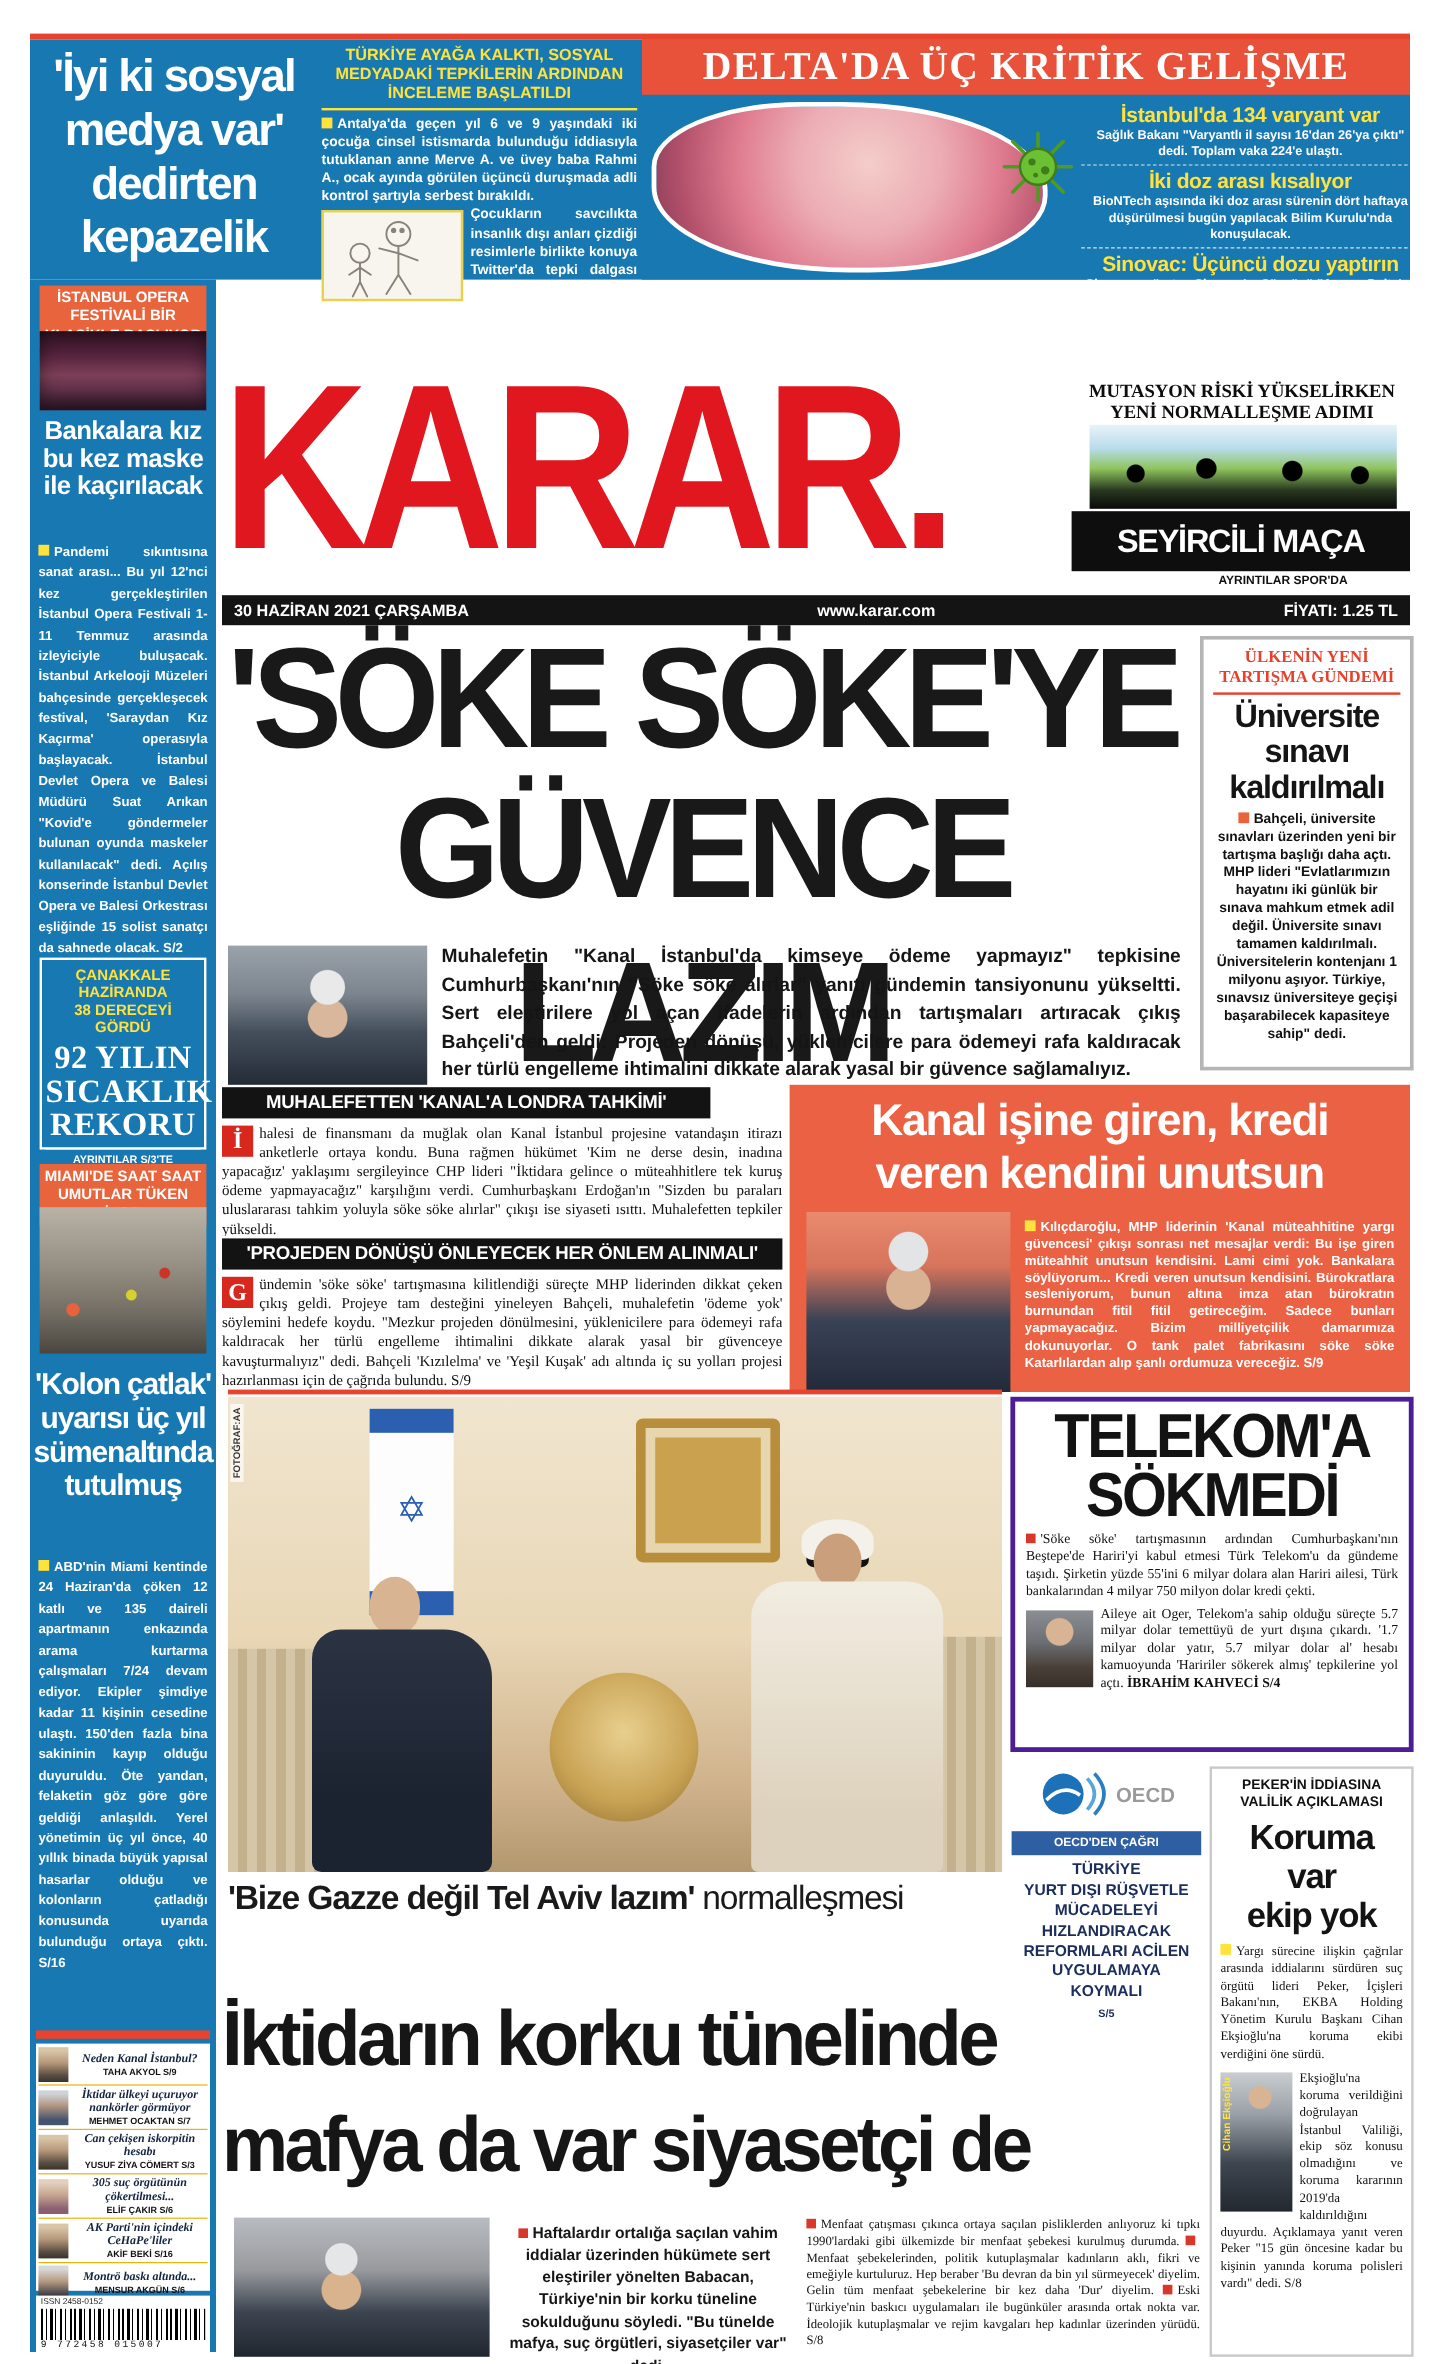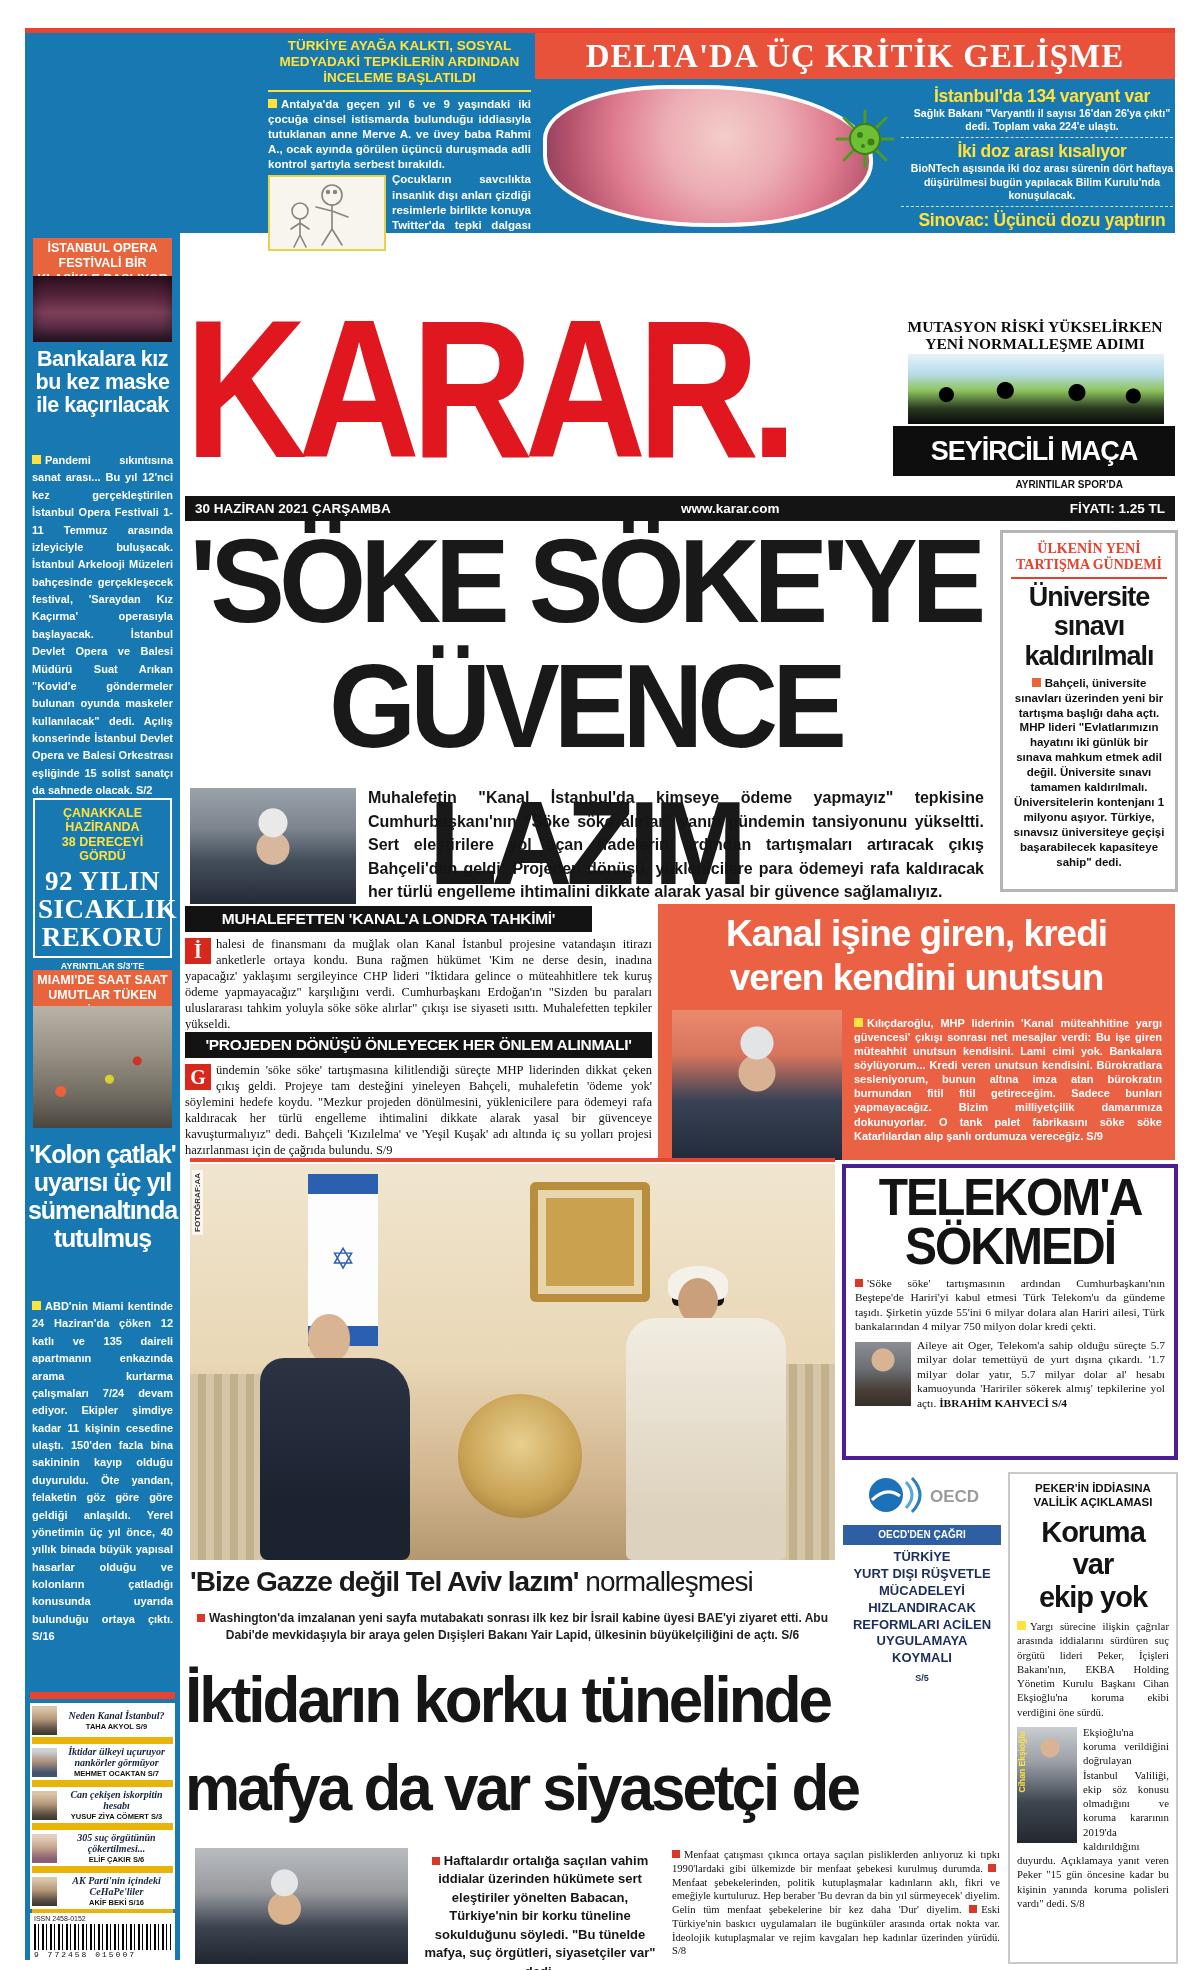--- a/index.html
+++ b/index.html
@@ -77,21 +77,21 @@
         radial-gradient(circle at 55% 60%, #d8d02c 4px, transparent 5px),
         radial-gradient(circle at 75% 45%, #cc3526 4px, transparent 5px),
         linear-gradient(180deg,#b9b2a6 0%,#968f83 40%,#6f6a60 75%,#4a463f 100%); }
   #kolon-headline { left:27px; top:1140px; width:151px; color:#fff; font-weight:bold;
       font-size:25px; line-height:1.12; text-align:center; letter-spacing:-1px; }
   #kolon-headline span { display:block; }
   #kolon-body { left:32px; top:1298px; width:141px; }
 
   #side-divider { left:30px; top:1692px; width:145px; height:7px; background:#e8432e; }
   #colpanel { left:30px; top:1703px; width:145px; height:206px; background:#fff; padding:1px 2px; }
-  .colrow { display:flex; align-items:center; gap:3px; border-bottom:7px solid #eab308;
+  .colrow { display:flex; align-items:center; gap:3px; border-bottom:1px solid #eab308;
       padding:2px 0; min-height:33px; }
   .colrow:last-child { border-bottom:none; }
   .colrow .av { flex:0 0 25px; height:29px;
       background:linear-gradient(180deg,#d9c5a8 10%,#b69879 45%,#5a4f44 80%,#3a332c 100%); }
   .colrow:nth-child(2) .av { background:linear-gradient(180deg,#cfd3d8 10%,#b09480 45%,#44546e 85%); }
   .colrow:nth-child(4) .av { background:linear-gradient(180deg,#e3cfc0 10%,#c7a68f 45%,#8a5f72 85%); }
   .colrow:nth-child(6) .av { background:linear-gradient(180deg,#d8d8d8 10%,#b59a82 45%,#3c3c44 85%); }
   .colrow .ct { flex:1; text-align:center; }
   .colrow .ct .t { font-family:"Liberation Serif", serif; font-style:italic; font-weight:bold;
       color:#13233f; font-size:10px; line-height:1.1; }
@@ -267,20 +267,26 @@
 </style>
 </head>
 <body>
 
 <div id="paper">
 
   <div class="abs" id="topline"></div>
   <div class="abs" id="band"></div>
   <div class="abs" id="sidebar-bg"></div>
 
+  <div class="abs" id="kepaz">
+    <span>'İyi ki sosyal</span>
+    <span>medya var'</span>
+    <span>dedirten</span>
+    <span>kepazelik</span>
+  </div>
 
   <div class="abs" id="midstory">
     <div class="kicker">TÜRKİYE AYAĞA KALKTI, SOSYAL MEDYADAKİ TEPKİLERİN ARDINDAN İNCELEME BAŞLATILDI</div>
     <p><span class="yb"></span><span>Antalya'da geçen yıl 6 ve 9 yaşındaki iki çocuğa cinsel istismarda bulunduğu iddiasıyla tutuklanan anne Merve A. ve üvey baba Rahmi A., ocak ayında görülen üçüncü duruşmada adli kontrol şartıyla serbest bırakıldı.</span></p>
     <p>
       <span class="drawing">
         <svg width="114" height="72" viewBox="0 0 114 72">
           <g stroke="#8a8378" stroke-width="1.6" fill="none" stroke-linecap="round">
             <circle cx="62" cy="18" r="10"></circle>
             <path d="M62 28 V52 M62 34 L46 30 M62 34 L78 40 M62 52 L52 68 M62 52 L72 68"></path>
@@ -495,23 +501,20 @@
     <p>
       <span class="kahveci"></span>
       <span>Aileye ait Oger, Telekom'a sahip olduğu süreçte 5.7 milyar dolar temettüyü de yurt dışına çıkardı. '1.7 milyar dolar yatır, 5.7 milyar dolar al' hesabı kamuoyunda 'Haririler sökerek almış' tepkilerine yol açtı.</span>
       <b>İBRAHİM KAHVECİ S/4</b>
     </p>
   </div>
 
   <div class="abs" id="caption">
     <span class="cb">'Bize Gazze değil Tel Aviv lazım'</span><span> normalleşmesi</span>
   </div>
-  <div class="abs" id="captionbody">
-    <span class="rb"></span><span>Washington'da imzalanan yeni sayfa mutabakatı sonrası ilk kez bir İsrail kabine üyesi BAE'yi ziyaret etti. Abu Dabi'de mevkidaşıyla bir araya gelen Dışişleri Bakanı Yair Lapid, ülkesinin büyükelçiliğini de açtı. S/6</span>
-  </div>
 
   <div class="abs" id="korkuhead">
     <span>İktidarın korku tünelinde</span>
     <span>mafya da var siyasetçi de</span>
   </div>
   <div class="abs" id="babacan"></div>
   <div class="abs" id="korkuleft"><span class="rb"></span><span>Haftalardır ortalığa saçılan vahim iddialar üzerinden hükümete sert eleştiriler yönelten Babacan, Türkiye'nin bir korku tüneline sokulduğunu söyledi. "Bu tünelde mafya, suç örgütleri, siyasetçiler var" dedi.</span></div>
   <div class="abs" id="korkuright">
     <span class="rb"></span><span>Menfaat çatışması çıkınca ortaya saçılan pisliklerden anlıyoruz ki tıpkı 1990'lardaki gibi ülkemizde bir menfaat şebekesi kurulmuş durumda.</span>
     <span class="rb"></span><span>Menfaat şebekelerinden, politik kutuplaşmalar kadınların aklı, fikri ve emeğiyle kurtuluruz. Hep beraber 'Bu devran da bin yıl sürmeyecek' diyelim. Gelin tüm menfaat şebekelerine bir kez daha 'Dur' diyelim.</span>

